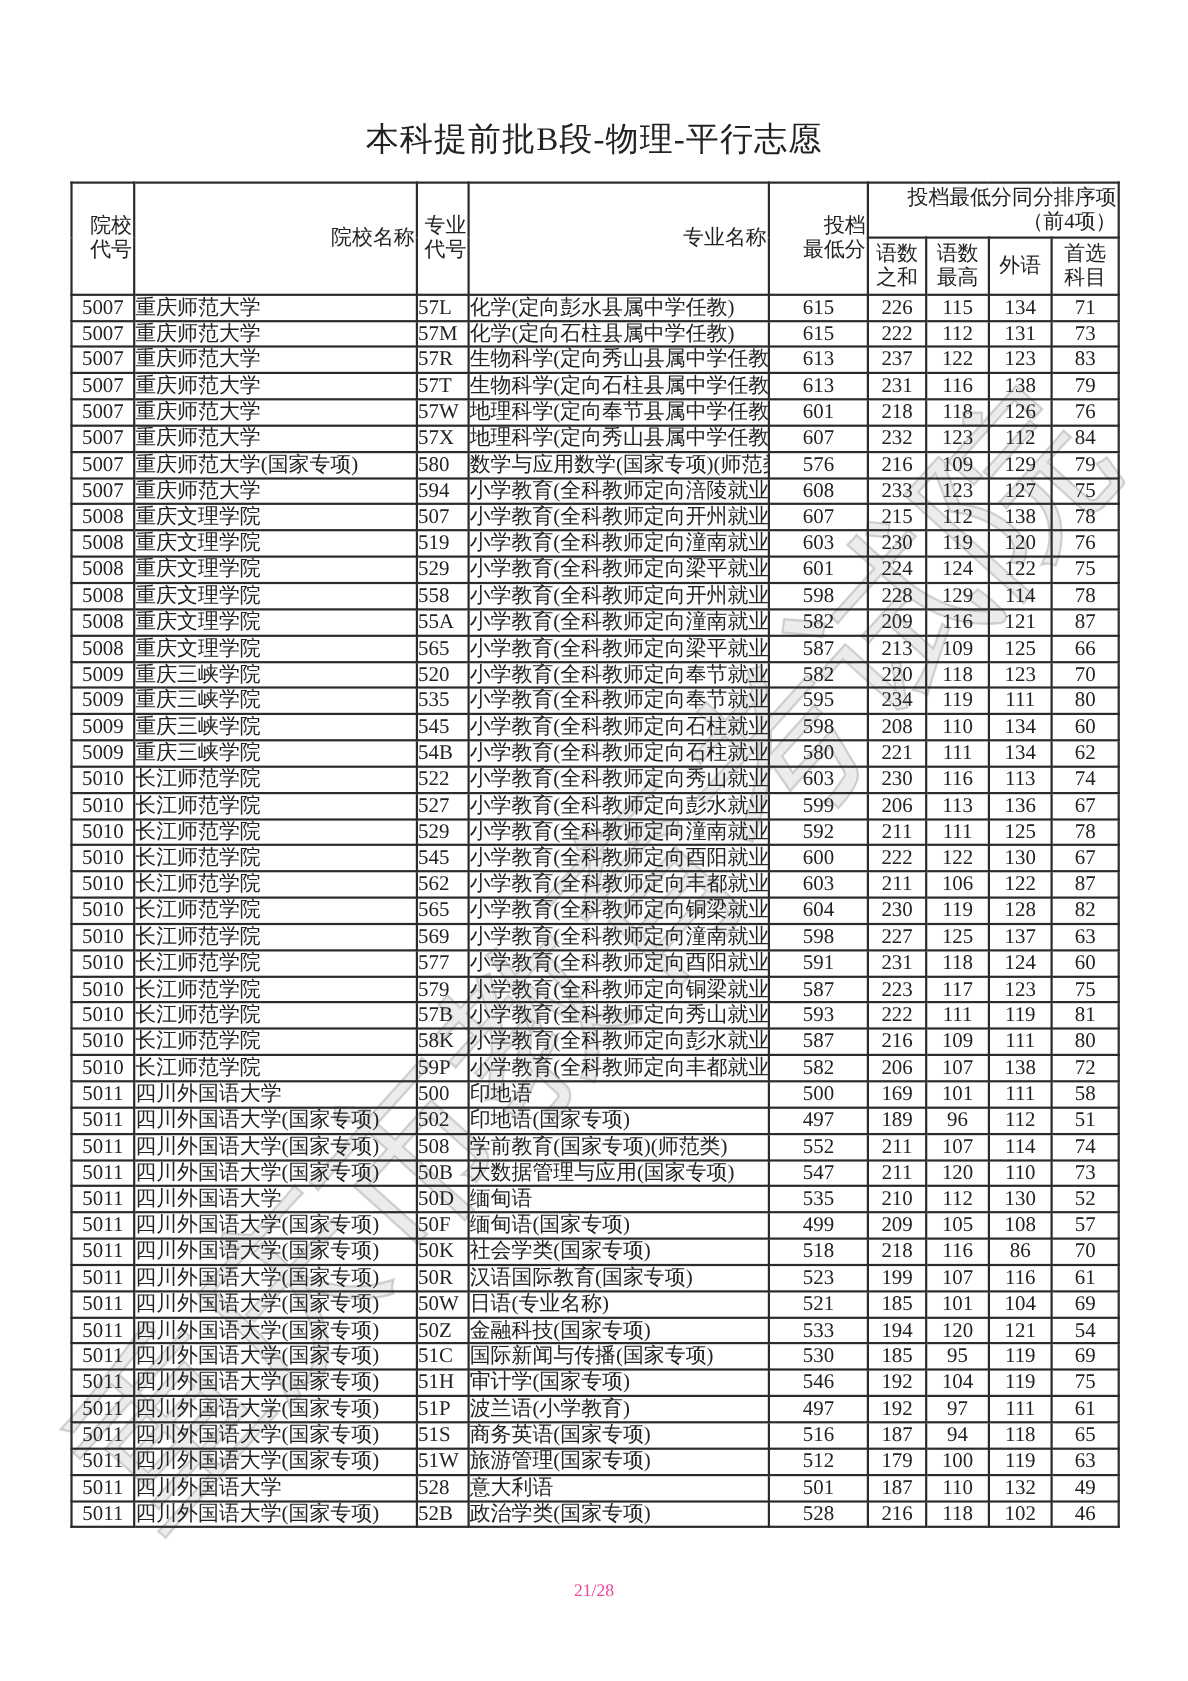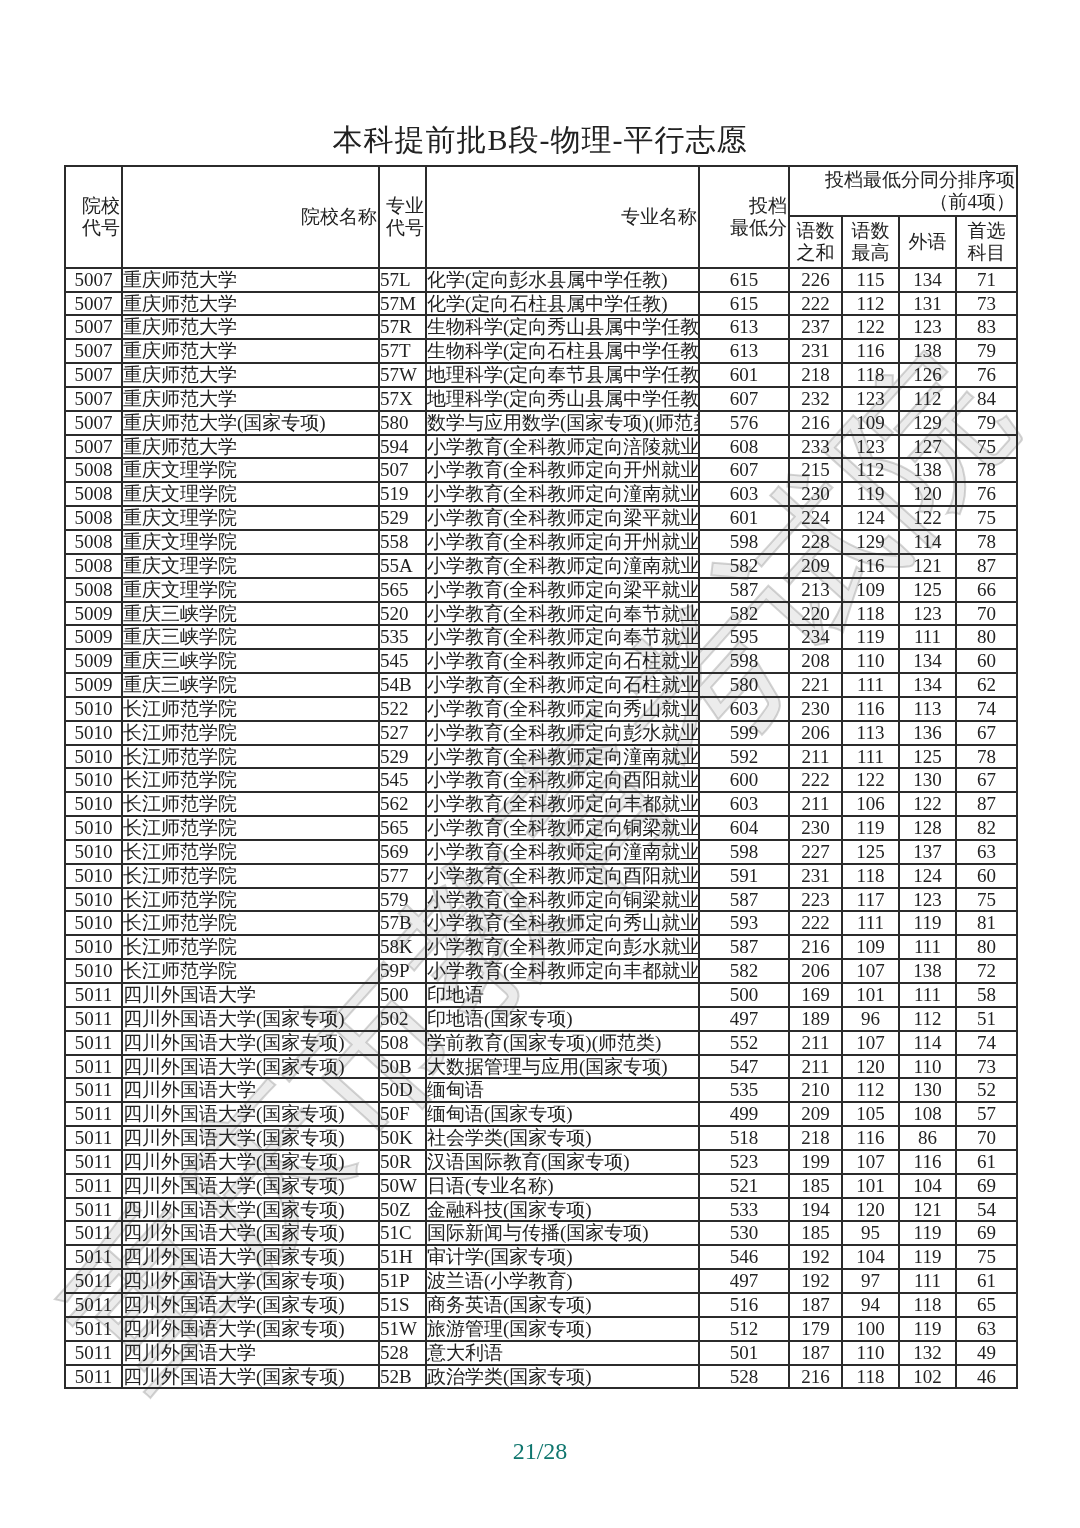--- a/index.html
+++ b/index.html
@@ -24,21 +24,21 @@
     z-index:0;
     pointer-events:none;
   }
   .title{
     position:absolute;top:50px;left:0;width:100%;
     margin:0;text-align:center;
     font-size:40px;font-weight:bold;letter-spacing:2px;
     z-index:2;
   }
   .subtitle{
-    position:absolute;top:120px;left:0;width:100%;
+    position:absolute;top:106px;left:0;width:100%;
     margin:0;text-align:center;
     font-size:30px;font-weight:normal;letter-spacing:1px;
     z-index:2;
   }
   table.tbl{
     position:absolute;left:64px;top:165px;
     width:952px;
     border-collapse:collapse;
     table-layout:fixed;
     z-index:1;
@@ -65,21 +65,21 @@
     white-space:nowrap;
   }
   td.c1{text-align:center;padding-left:5px;}
   td.c2{text-align:left;padding-left:6px;margin-left:48px;}
   td.c3{text-align:left;padding-left:4px;}
   td.c4{text-align:left;padding-left:6px;}
   td.c5,td.c6,td.c7,td.c8,td.c9{text-align:center;}
   th.left{text-align:left;padding-left:6px;}
   .footer{
     position:absolute;top:1438px;left:0;width:100%;
-    text-align:center;font-size:24px;color:#0f766e;
+    text-align:center;font-size:16px;color:#ec4899;
     z-index:2;
   }
 </style>
 </head>
 <body>
 
 <div class="page">
 
   <div class="watermark">重庆市教育考试院</div>
 

